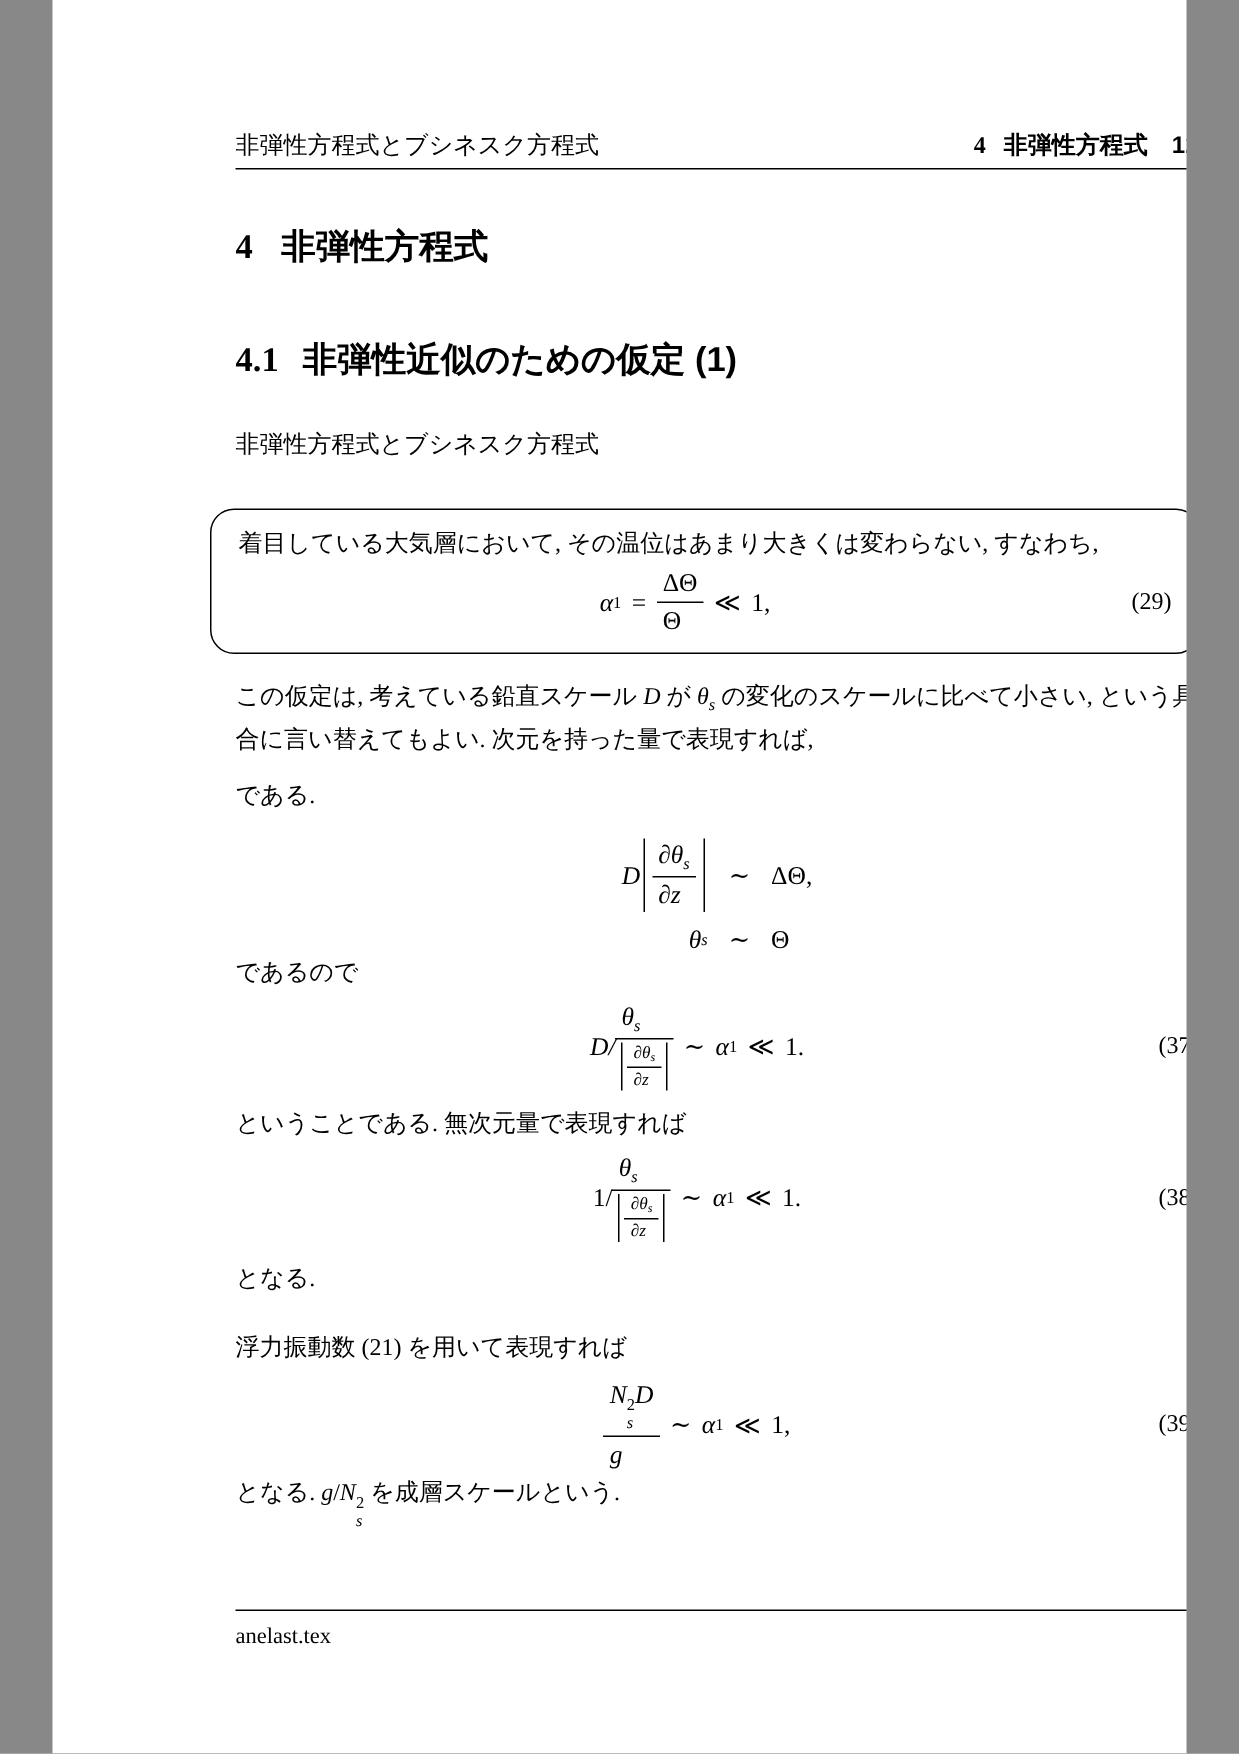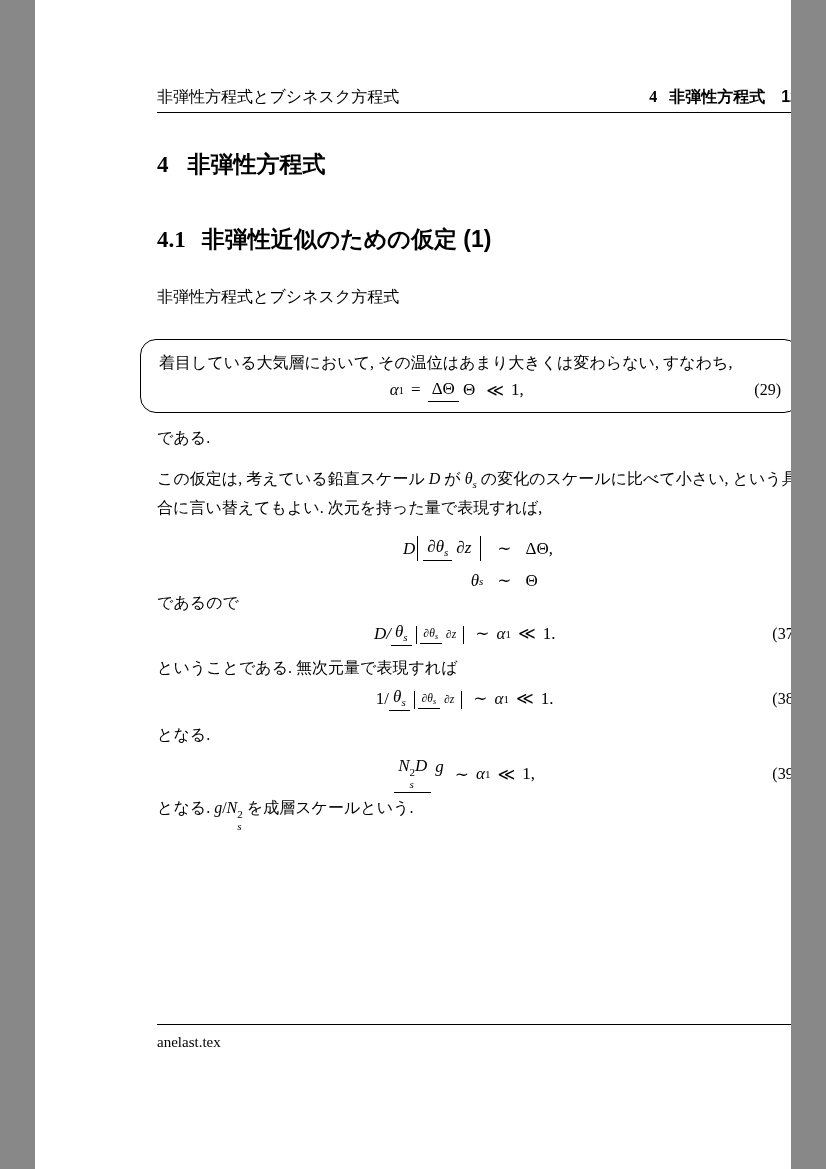--- a/index.html
+++ b/index.html
@@ -67,21 +67,21 @@
   .eq-number { font-size:16px; }
   .eq36-row { margin-top:4px; }
   .mt-eq { margin-top:6px; }
   .mt-eq39 { margin-top:8px; }
 
   
   .mi { font-style:italic; }
   .mo { margin:0 7px; }
   .sub { font-size:11px; font-style:italic; vertical-align:-4px; }
   .subn { font-size:11px; font-style:normal; vertical-align:-4px; }
-  .frac { display:inline-flex; text-align:left; vertical-align:middle; }
+  .frac { display:inline-flex; flex-direction:column; text-align:left; vertical-align:middle; }
   .frac .fnum { display:block; border-bottom:1px solid #000; padding:1px 4px 2px; }
   .frac .fden { display:block; padding:2px 4px 1px; }
   .sm { font-size:11.5px; }
   .sm .sub, .sm .subn { font-size:8px; vertical-align:-2px; }
   .abs { display:inline-block; border-left:1px solid #000; border-right:1px solid #000; padding:0 3px; }
   .absbig { display:inline-flex; align-items:center; border-left:1px solid #000; border-right:1px solid #000; padding:0 5px; margin:0 2px; }
   .supsub { display:inline-flex; flex-direction:column; align-items:flex-start; font-size:11px; line-height:1.05; vertical-align:-5px; }
   .supsub .ss-t { font-style:normal; }
   .supsub .ss-b { font-style:italic; }
 
@@ -93,21 +93,21 @@
     column-gap:0; row-gap:9px;
     justify-content:center; align-items:center;
     font-size:17px;
   }
   .aligned .col-l { justify-self:end; display:flex; align-items:center; }
   .aligned .col-m { justify-self:center; padding:0 14px; }
   .aligned .col-r { justify-self:start; }
 
   
   .footer {
-    position:absolute; left:122px; top:1024px; width:642px;
+    position:absolute; left:122px; top:1073px; width:642px;
     border-top:1px solid #000; padding-top:9px;
     display:flex; justify-content:space-between; align-items:baseline;
     font-size:15px;
   }
 </style>
 </head>
 <body>
 
 <div class="page">
   <div class="content">
@@ -144,25 +144,25 @@
             <span class="fnum">ΔΘ</span>
             <span class="fden">Θ</span>
           </span>
           <span class="mo">≪</span>
           <span>1,</span>
         </div>
         <span class="eq-number">(29)</span>
       </div>
     </div>
 
-    <div class="para mt-afterbox">である.</div>
-
     <div class="para mt-scale">
       <span>この仮定は, 考えている鉛直スケール </span><span class="mi">D</span><span> が </span><span class="mi">θ</span><span class="sub">s</span><span> の変化のスケールに比べて小さい, という具合に言い替えてもよい. 次元を持った量で表現すれば,</span>
     </div>
+
+    <div class="para mt-afterbox">である.</div>
 
     <div class="aligned">
       <span class="col-l">
         <span class="mi">D</span>
         <span class="absbig">
           <span class="frac">
             <span class="fnum"><span class="mi">∂θ</span><span class="sub">s</span></span>
             <span class="fden mi">∂z</span>
           </span>
         </span>
@@ -223,20 +223,21 @@
         <span class="mi">α</span>
           <span class="subn">1</span>
         <span class="mo">≪</span>
         <span>1.</span>
       </div>
       <span class="eq-number">(38)</span>
     </div>
 
     <div class="para mt-tonaru">となる.</div>
 
+    <div class="para mt-buoyancy">浮力振動数 (21) を用いて表現すれば</div>
 
     <div class="eq-row mt-eq39">
       <div class="eq-body">
         <span class="frac">
           <span class="fnum"><span class="mi">N</span><span class="supsub">
                 <span class="ss-t">2</span>
                 <span class="ss-b">s</span>
               </span><span class="mi">D</span></span>
           <span class="fden mi">g</span>
         </span>

